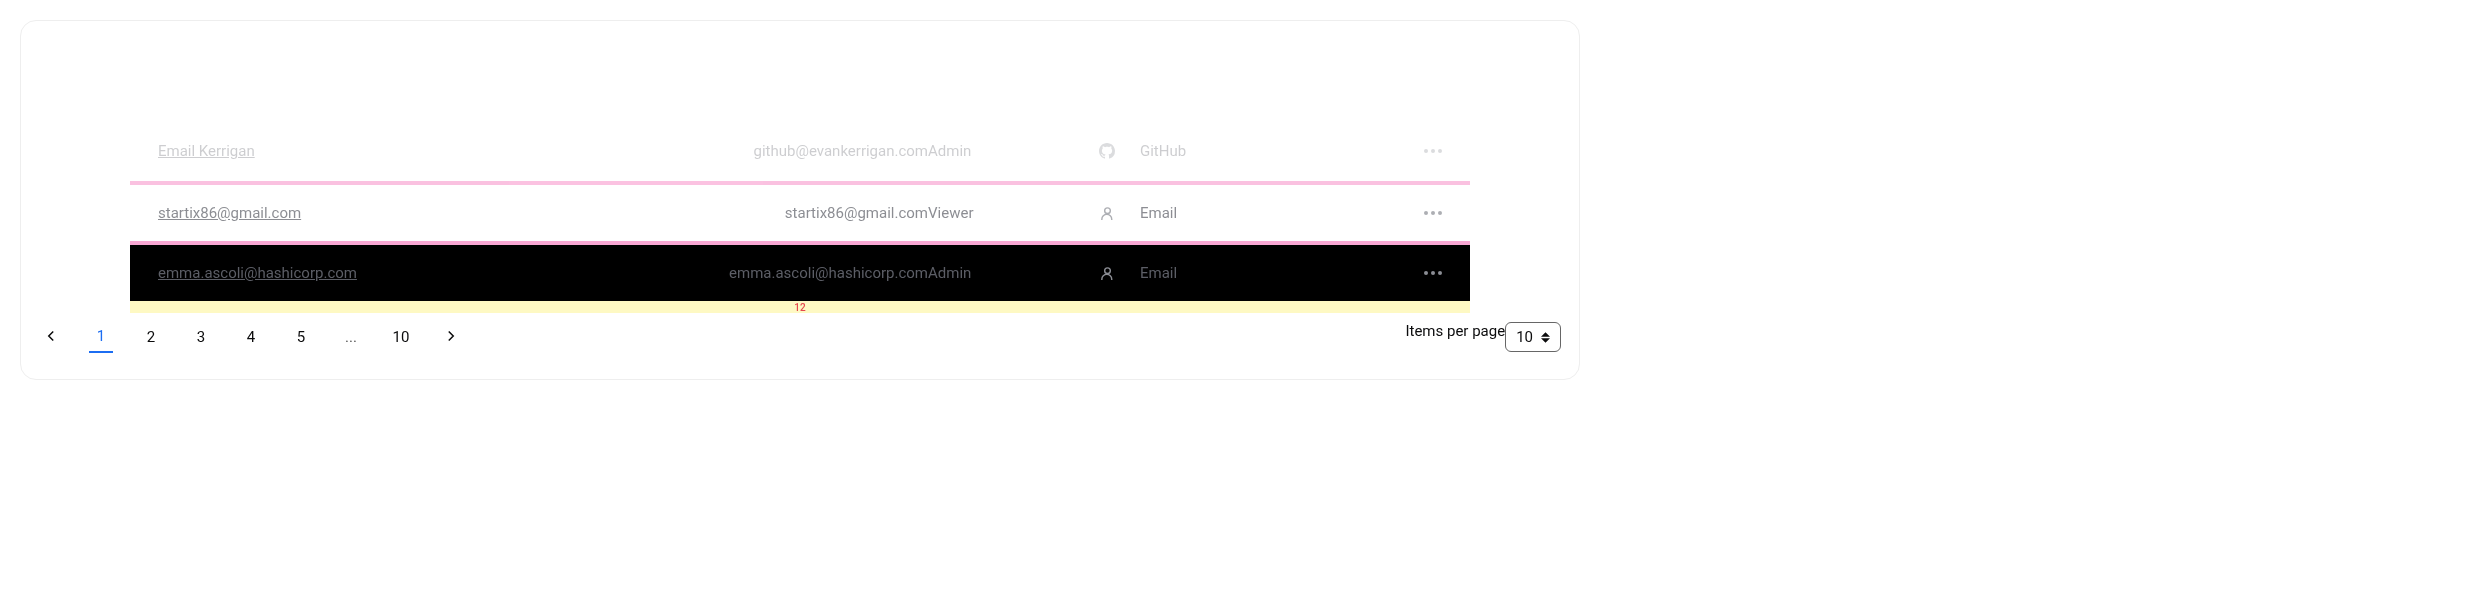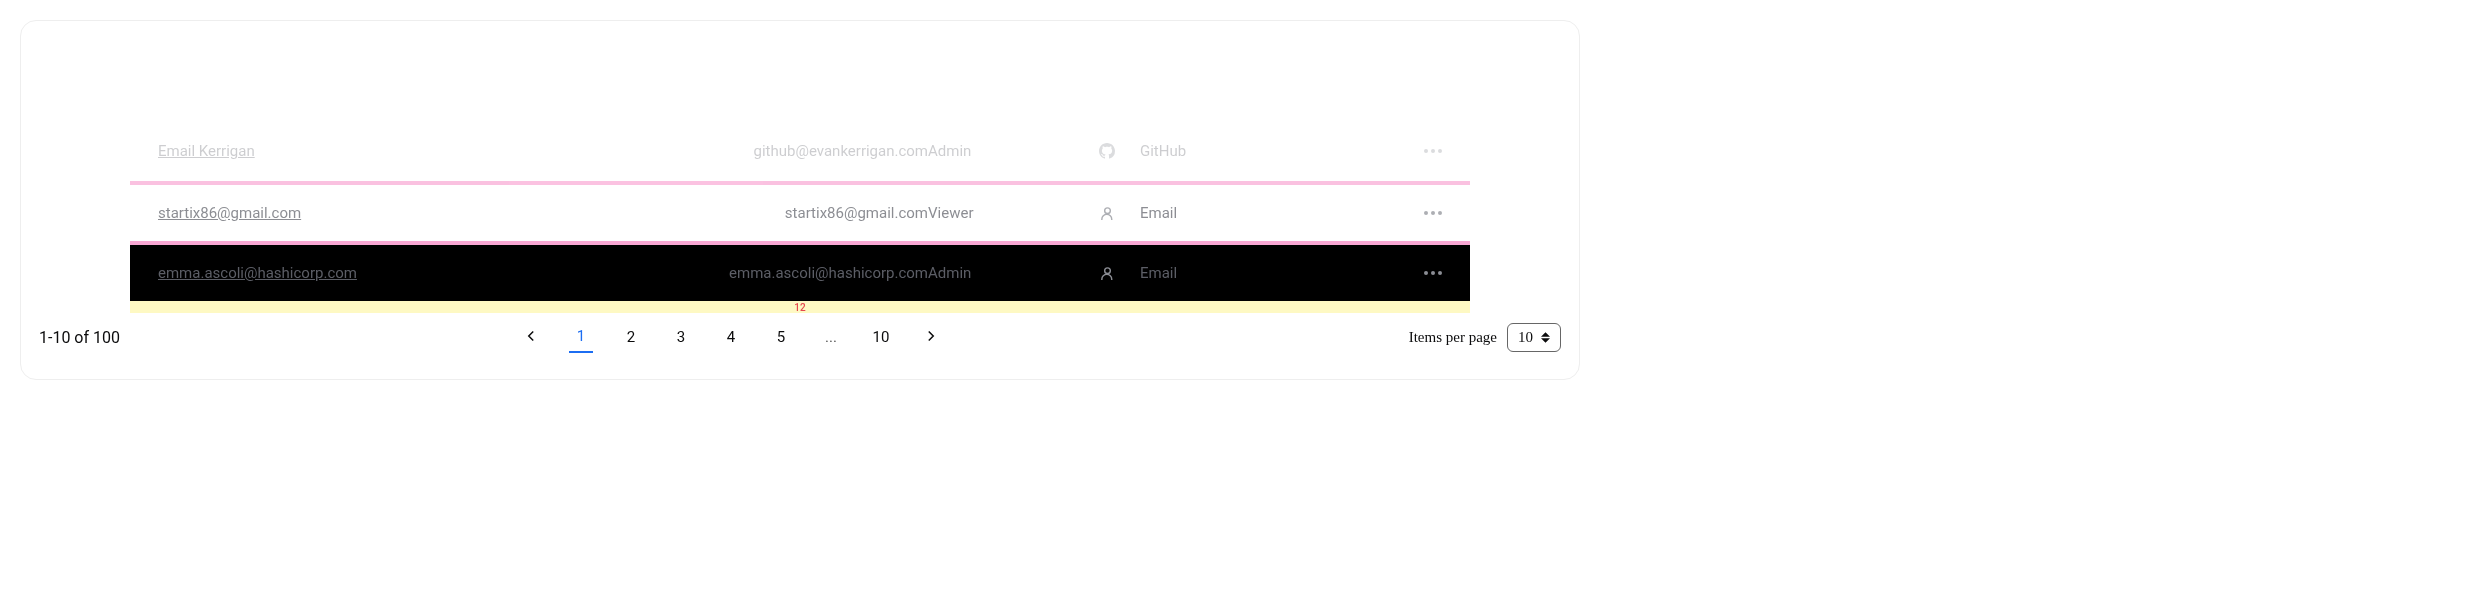--- a/index.html
+++ b/index.html
@@ -139,25 +139,22 @@
       display: inline-flex;
       align-items: center;
       justify-content: center;
       width: 20px;
       height: 20px;
       color: #0c0c0d;
     }
     .items-per-page {
       margin-left: auto;
       display: flex;
-      align-items: center;
-      gap: 10px;
-      font-size: 15px;
-      color: #0c0c0d;
-      font-family: Liberation Serif, serif;
+      font-size: 15px;
+      color: #0c0c0d;
     }
     .select-box {
       border: 1px solid #666;
       border-radius: 6px;
       padding: 5px 10px;
       display: flex;
       align-items: center;
       gap: 8px;
       font-size: 15px;
     }
@@ -238,21 +235,20 @@
             <span></span>
             <span></span>
         </div>
       </div>
     </div>
   </div>
 
   <div class="spacing-bar">12</div>
 
   <div class="pagination-bar">
-    <div class="page-count">1-10 of 100</div>
     <div class="page-nav">
       <div class="page-nav-btn">
         <span class="chev">
           <svg viewBox="0 0 24 24" width="18" height="18" fill="none" stroke="currentColor" stroke-width="2">
               <polyline points="15 18 9 12 15 6"></polyline>
             </svg>
         </span>
       </div>
       <div class="page-nav-btn active">1</div>
       <div class="page-nav-btn">2</div>

